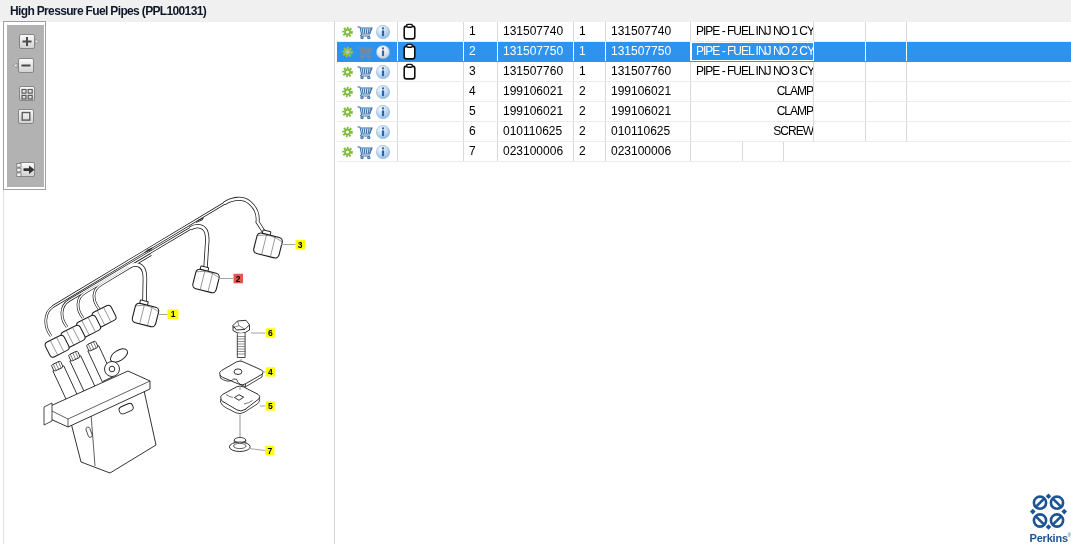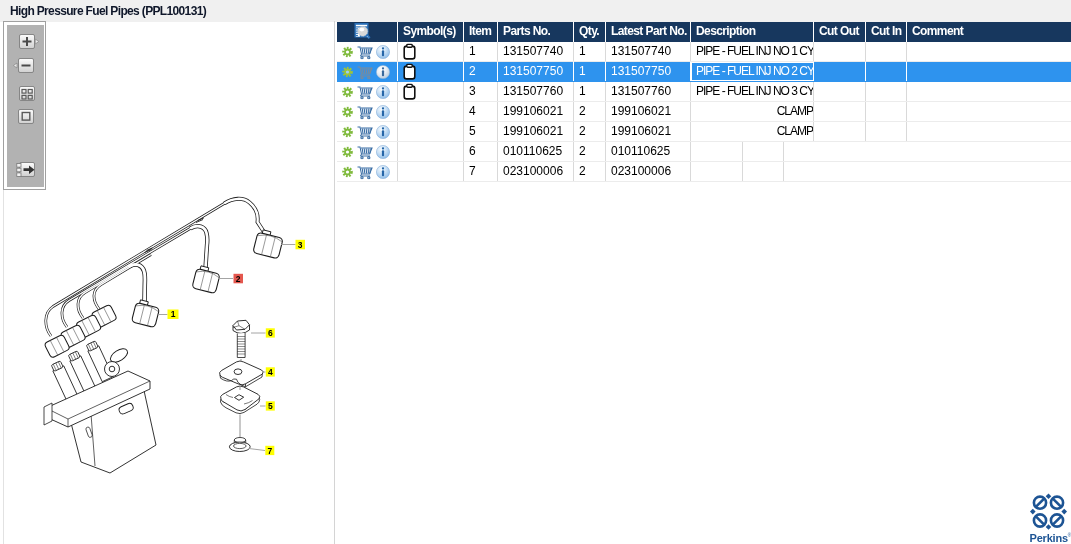--- a/index.html
+++ b/index.html
@@ -288,36 +288,20 @@
     <rect x="265.8" y="367.3" width="9" height="9.3" fill="#ffff00"></rect>
     <text x="270.3" y="375">4</text>
     <rect x="265.8" y="401.3" width="9" height="9.3" fill="#ffff00"></rect>
     <text x="270.3" y="409">5</text>
     <rect x="265.3" y="445.8" width="9" height="9.3" fill="#ffff00"></rect>
     <text x="269.8" y="453.5">7</text>
   </g>
 </svg>
 
 <div class="abs" id="tbl">
-  <div class="row hrow">
-    <div class="c c0">
-        <svg class="icn" style="left:17px" width="19" height="19" viewBox="0 0 19 19">
-          <use href="#maglist"></use>
-        </svg>
-      </div>
-    <div class="c c1">Symbol(s)</div>
-    <div class="c c2">Item</div>
-    <div class="c c3">Parts No.</div>
-    <div class="c c4">Qty.</div>
-    <div class="c c5">Latest Part No.</div>
-    <div class="c c6">Description</div>
-    <div class="c c7">Cut Out</div>
-    <div class="c c8">Cut In</div>
-    <div class="c c9">Comment</div>
-  </div>
   <div class="row brow">
     <div class="c c0">
         <svg class="icn" style="left:5px" width="11" height="11">
           <use href="#gear"></use>
         </svg>
         <svg class="icn" style="left:19px" width="17" height="15">
           <use href="#cartg" stroke="#3a6ea5"></use>
         </svg>
         <svg class="icn" style="left:39px" width="14" height="14">
           <use href="#info"></use>
@@ -443,20 +427,21 @@
         </svg>
         <svg class="icn" style="left:39px" width="14" height="14">
           <use href="#info"></use>
         </svg>
       </div>
     <div class="c c1"></div>
     <div class="c c2">6</div>
     <div class="c c3">010110625</div>
     <div class="c c4">2</div>
     <div class="c c5">010110625</div>
+    <div class="c c6">SCREW</div>
     <div class="c c7"></div>
     <div class="c c8"></div>
     <div class="c c9"></div>
   </div>
   <div class="row brow">
     <div class="c c0">
         <svg class="icn" style="left:5px" width="11" height="11">
           <use href="#gear"></use>
         </svg>
         <svg class="icn" style="left:19px" width="17" height="15">

